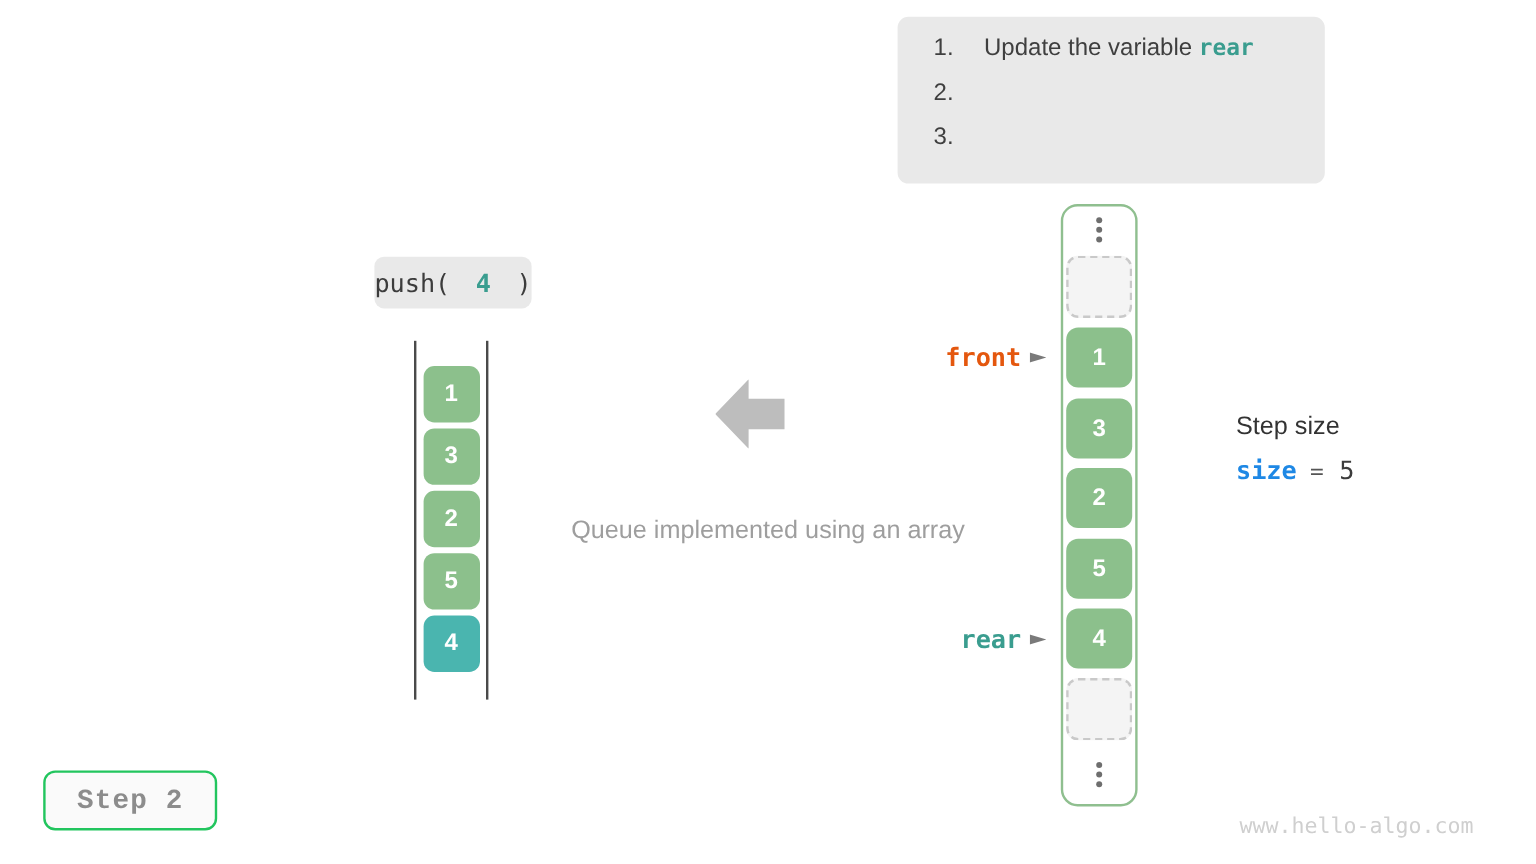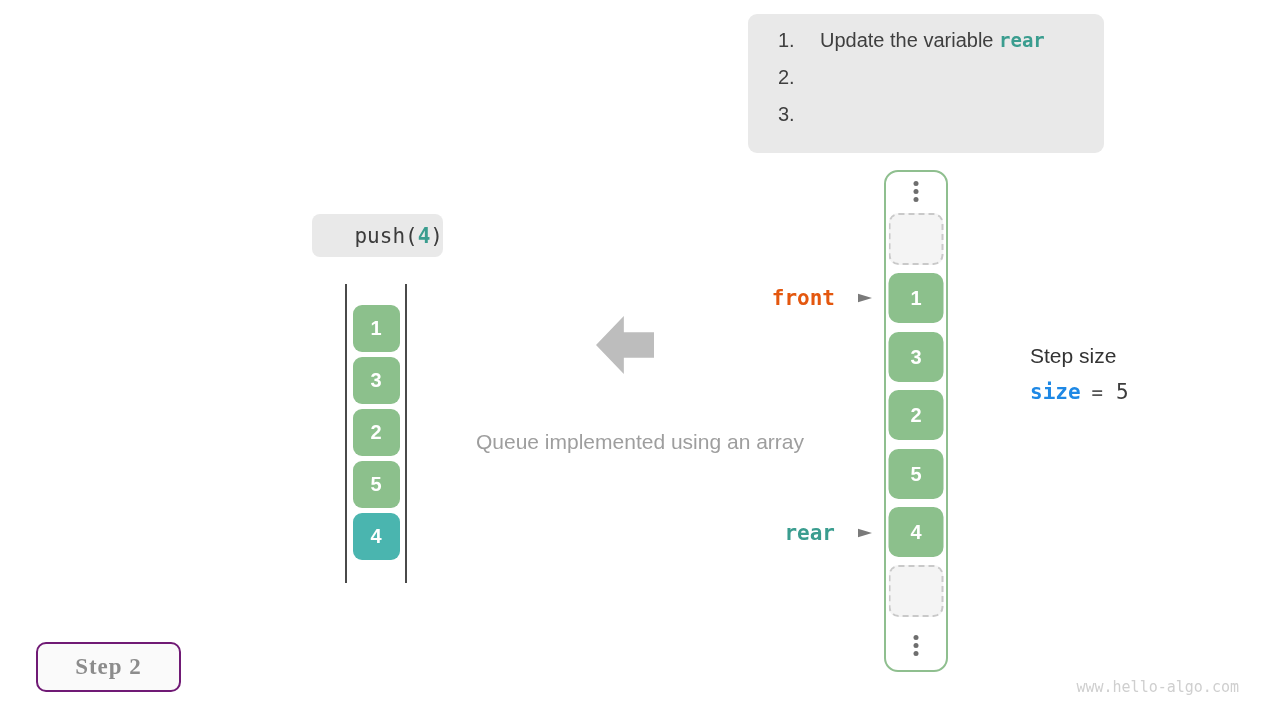--- a/index.html
+++ b/index.html
@@ -17,21 +17,21 @@
   }
   .step-num { width: 26px; margin-right: 16px; }
   .code { font-family: "DejaVu Sans Mono", monospace; font-weight: bold; font-size: 19px; }
   .code-teal { color: #3a9d8f; }
   .code-blue { color: #1e88e5; }
 
   
   .push-badge {
     position: absolute; left: 312px; top: 214px; width: 131px; height: 43px;
     background: #e9e9e9; border-radius: 8px;
-    display: flex; align-items: center; justify-content: flex-end;
+    display: flex; align-items: center; justify-content: space-between;
     font-family: "DejaVu Sans Mono", monospace; font-size: 21px; color: #3c3c3c;
   }
   .push-arg { color: #3a9d8f; font-weight: bold; }
 
   
   .queue-stack {
     position: absolute; left: 345px; top: 284px; width: 62px; height: 299px;
     border-left: 2px solid #4a4a4a; border-right: 2px solid #4a4a4a;
     display: flex; flex-direction: column; align-items: center;
     padding-top: 21px; gap: 5px;
@@ -71,21 +71,21 @@
   .v-ellipsis {
     position: absolute; left: 50%; transform: translateX(-50%);
     display: flex; flex-direction: column; gap: 3px;
   }
   .v-ellipsis i { width: 5px; height: 5px; border-radius: 50%; background: #6e6e6e; }
 
   
   .pointer {
     position: absolute; width: 132px; text-align: right;
     font-family: "DejaVu Sans Mono", monospace; font-weight: bold; font-size: 21px;
-    display: flex; align-items: center; justify-content: flex-end; gap: 23px;
+    display: flex; align-items: center; justify-content: flex-end; gap: 7px;
   }
   .pointer-front { left: 740px; top: 286px; color: #e4570e; }
   .pointer-rear  { left: 740px; top: 521px; color: #3a9d8f; }
   .arrowhead {
     width: 14px; height: 13px; background: #7a7a7a; flex: none;
     clip-path: polygon(0 18%, 100% 50%, 0 82%);
   }
 
   
   .queue-size-panel { position: absolute; left: 1030px; top: 344px; }
@@ -93,30 +93,30 @@
   .queue-size-line {
     margin-top: 12px; font-family: "DejaVu Sans Mono", monospace;
     font-size: 21px; color: #3c3c3c; display: flex; align-items: baseline;
   }
   .size-var { color: #1e88e5; font-weight: bold; }
   .size-eq { margin: 0 13px 0 11px; color: #555555; font-size: 19px; }
 
   
   .step-badge {
     position: absolute; left: 36px; top: 642px; width: 145px; height: 50px;
-    background: #fafafa; border: 2px solid #701a75; border-radius: 10px;
+    background: #fafafa; border: 2px solid #22c55e; border-radius: 10px;
     display: flex; align-items: center; justify-content: center;
-    font-family: Liberation Serif, serif; font-weight: bold;
+    font-family: Liberation Mono, monospace; font-weight: bold;
     font-size: 23px; color: #8c8c8c; letter-spacing: 1px;
   }
 
   
   .watermark {
-    position: absolute; right: 41px; top: 678px;
-    font-family: "DejaVu Sans Mono", monospace; font-size: 15px; color: #cfcfcf;
+    position: absolute; right: 52px; top: 678px;
+    font-family: "DejaVu Sans Mono", monospace; font-size: 18px; color: #cfcfcf;
   }
 </style>
 </head>
 <body>
 
 <div class="steps-panel">
   <div class="step-row">
     <span class="step-num">1.</span>
     <span><span>Update the variable </span><span class="code code-teal">rear</span><span></span></span>
   </div>

